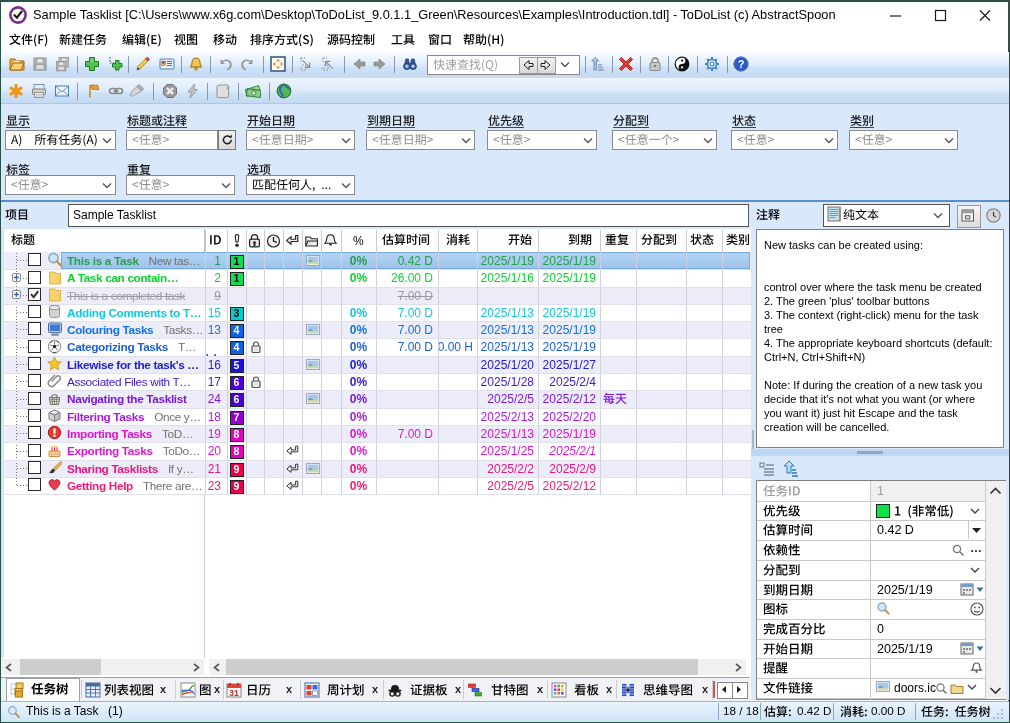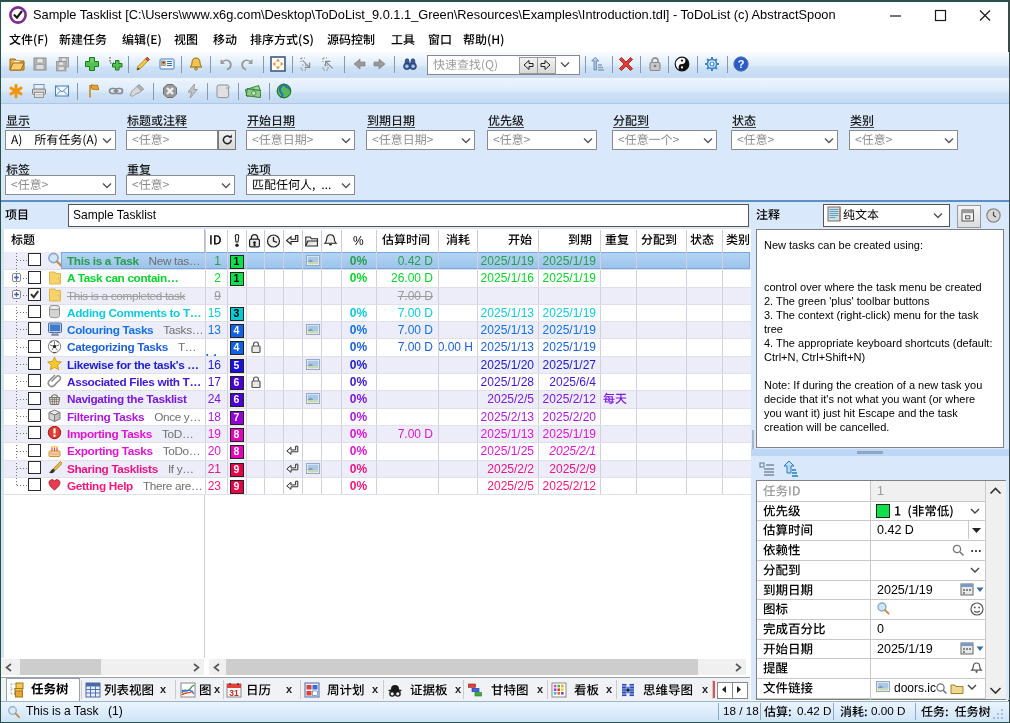--- a/index.html
+++ b/index.html
@@ -971,31 +971,31 @@
     </svg>
     <div style="position:absolute;left:340px;top:358px;width:37px;text-align:center;font-size:12px;font-weight:bold;color:#2020cf;">0%</div>
     <div style="position:absolute;left:477px;top:358px;width:57px;text-align:right;font-size:12px;color:#2020cf;">2025/1/20</div>
     <div style="position:absolute;left:538px;top:358px;width:58px;text-align:right;font-size:12px;color:#2020cf;">2025/1/27</div>
     <div style="position:absolute;left:1px;top:373px;width:750px;height:17px;background:#ffffff;"></div>
     <div style="position:absolute;left:17px;top:381px;width:11px;height:1px;background-image:repeating-linear-gradient(90deg,#777 0 1px,transparent 1px 3px)"></div>
     <div style="position:absolute;left:28px;top:374px;width:13px;height:13px;background:#fff;border:1.5px solid #2a2a2a;box-sizing:border-box;"></div>
     <svg style="position:absolute;left:47px;top:373px;" width="15" height="15" viewBox="0 0 15 15">
       <path d="M4.5 8.5 L9.5 3.5 a2.3 2.3 0 0 1 3.3 3.3 L7 12.6 a3.4 3.4 0 0 1 -4.8-4.8 L8 2" fill="none" stroke="#8a8a8a" stroke-width="1.5"></path>
     </svg>
-    <div style="position:absolute;left:67px;top:375px;width:137px;overflow:hidden;font-size:11.8px;letter-spacing:-0.35px;white-space:pre;"><span style="color:#3d17d4;font-weight:bold;">Associated Files with T…</span></div>
+    <div style="position:absolute;left:67px;top:375px;width:137px;overflow:hidden;font-size:11.8px;letter-spacing:-0.35px;white-space:pre;"><span style="color:#3d17d4;font-weight:normal;">Associated Files with T…</span></div>
     <div style="position:absolute;left:204px;top:375px;width:17px;text-align:right;font-size:12px;color:#3d17d4;">17</div>
     <div style="position:absolute;left:230px;top:376px;width:12px;height:12px;background:#4a00d8;border:1px solid #222;"></div>
     <div style="position:absolute;left:230px;top:376px;width:13px;text-align:center;font-size:10.5px;font-weight:bold;color:#fff;line-height:13px;">6</div>
     <svg style="position:absolute;left:249px;top:375px;" width="14" height="14" viewBox="0 0 14 14">
       <rect x="3" y="6" width="8" height="6.5" rx="1" fill="#e8e8e8" stroke="#555" stroke-width="1.2"></rect>
       <path d="M4.5 6 V4.6 a2.5 2.6 0 0 1 5 0 V6" fill="none" stroke="#555" stroke-width="1.2"></path>
     </svg>
     <div style="position:absolute;left:340px;top:375px;width:37px;text-align:center;font-size:12px;font-weight:bold;color:#3d17d4;">0%</div>
     <div style="position:absolute;left:477px;top:375px;width:57px;text-align:right;font-size:12px;color:#3d17d4;">2025/1/28</div>
-    <div style="position:absolute;left:538px;top:375px;width:58px;text-align:right;font-size:12px;color:#3d17d4;">2025/6/4</div>
+    <div style="position:absolute;left:538px;top:375px;width:58px;text-align:right;font-size:12px;color:#3d17d4;">2025/2/4</div>
     <div style="position:absolute;left:1px;top:390px;width:750px;height:18px;background:#ededfa;"></div>
     <div style="position:absolute;left:17px;top:399px;width:11px;height:1px;background-image:repeating-linear-gradient(90deg,#777 0 1px,transparent 1px 3px)"></div>
     <div style="position:absolute;left:28px;top:392px;width:13px;height:13px;background:#fff;border:1.5px solid #2a2a2a;box-sizing:border-box;"></div>
     <svg style="position:absolute;left:47px;top:391px;" width="15" height="15" viewBox="0 0 15 15">
       <path d="M2.2 6.5 h10.6 l-1.3 7 h-8z" fill="#d8d4c8" stroke="#77756a"></path>
       <path d="M4.5 6.5 C4.5 2.8 10.5 2.8 10.5 6.5" fill="none" stroke="#77756a" stroke-width="1.2"></path>
       <path d="M2.8 8.5 h9.4 M3.2 10.5 h8.6 M5.5 7 v6 M7.5 7 v6.3 M9.5 7 v6" stroke="#77756a" stroke-width=".7"></path>
     </svg>
     <div style="position:absolute;left:67px;top:392px;width:160px;overflow:hidden;font-size:11.8px;letter-spacing:-0.35px;white-space:pre;"><span style="color:#7a18dd;font-weight:bold;">Navigating the Tasklist</span></div>
     <div style="position:absolute;left:204px;top:392px;width:17px;text-align:right;font-size:12px;color:#7a18dd;">24</div>

